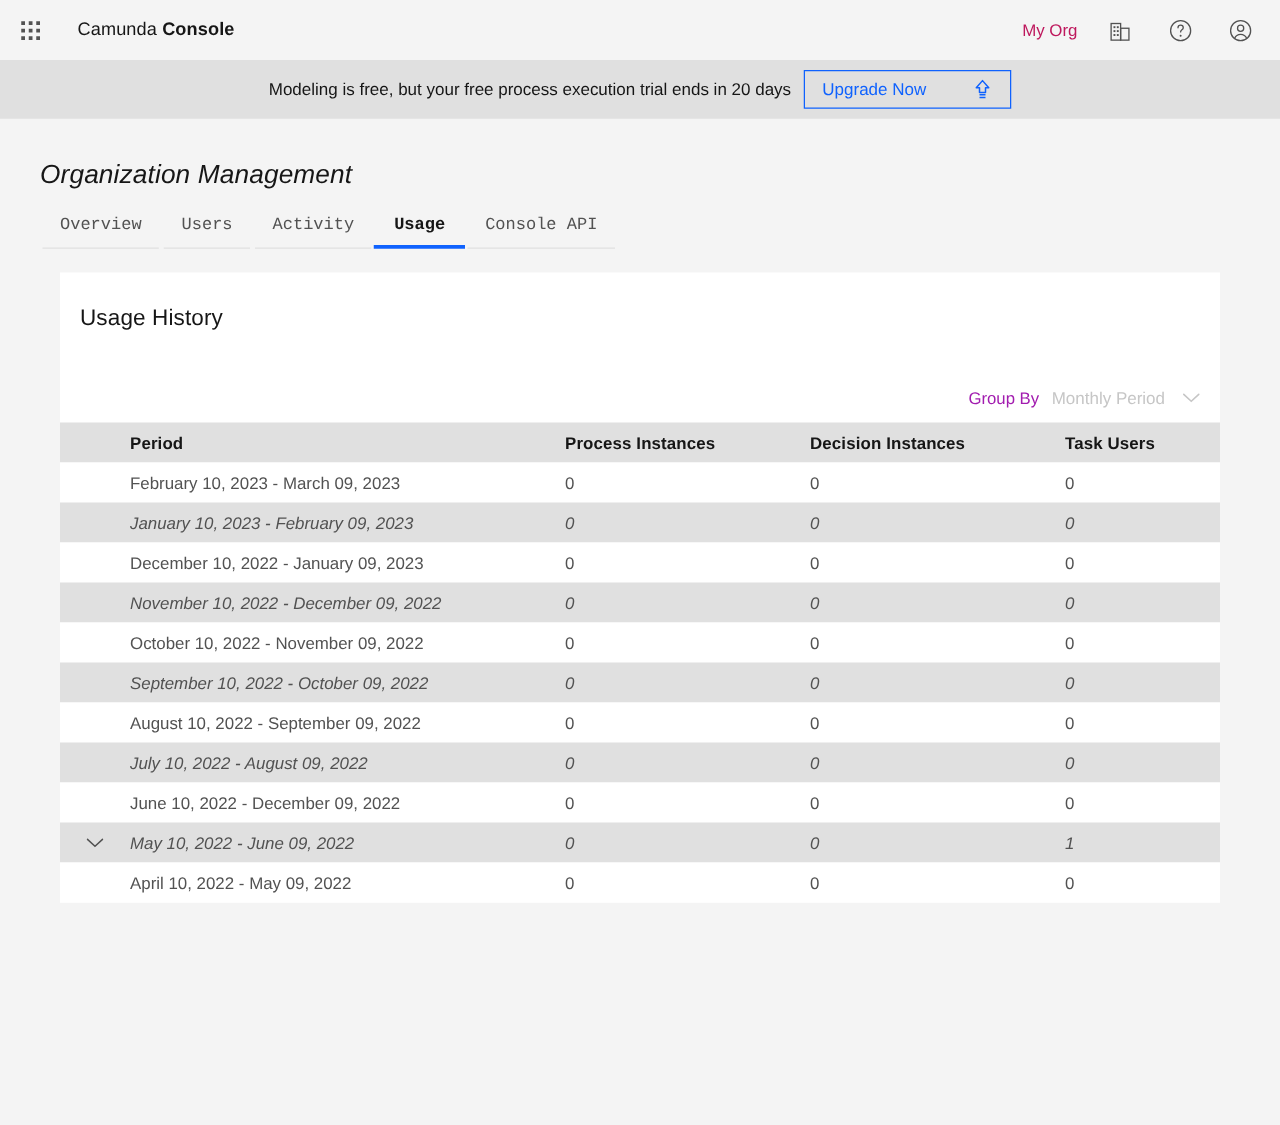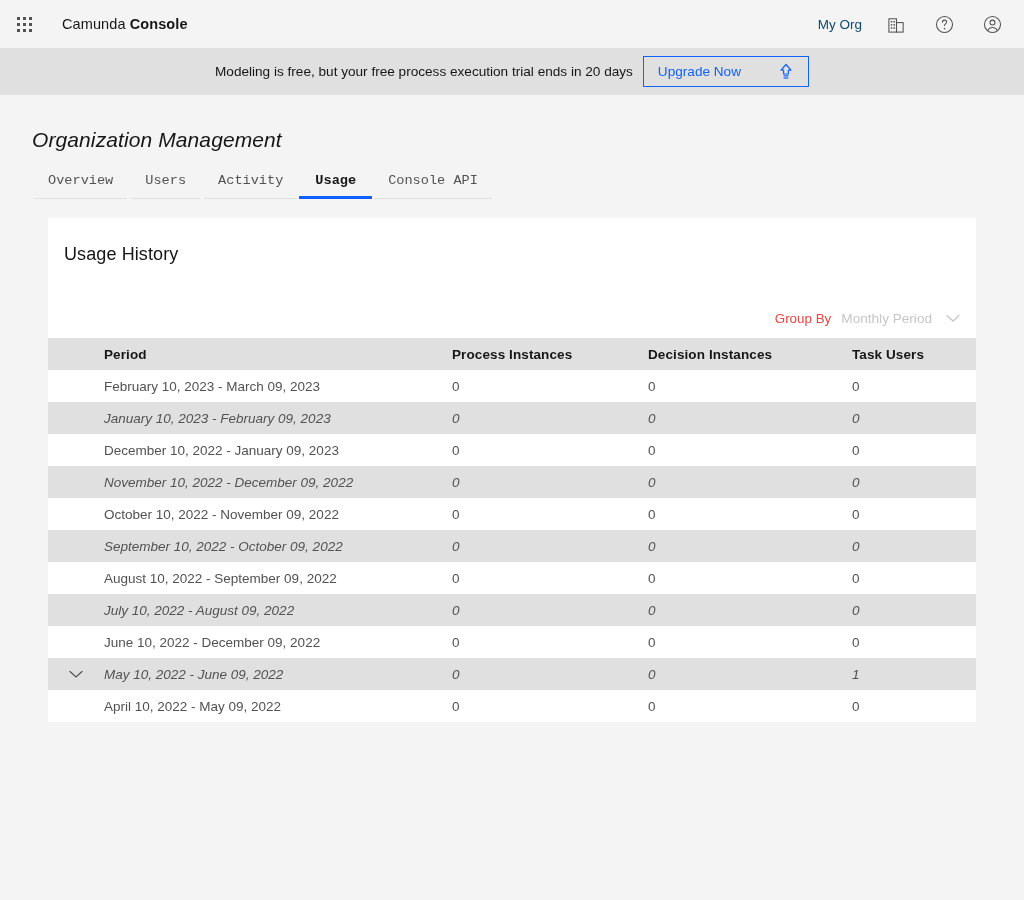--- a/index.html
+++ b/index.html
@@ -42,21 +42,21 @@
   }
   .brand b { font-weight: 700; text-align: center; }
   .appbar-right {
     margin-left: auto;
     display: flex;
     align-items: center;
     height: 48px;
   }
   .org-name {
     font-size: 13.5px;
-    color: #0c4a6e;
+    color: #be185d;
     padding: 0 10px;
     white-space: nowrap;
   }
   .icon-btn {
     width: 48px; height: 48px;
     display: flex; align-items: center; justify-content: center;
   }
 
   
   .banner {
@@ -143,21 +143,21 @@
   .toolbar {
     height: 73px;
     display: flex;
     align-items: flex-end;
     justify-content: flex-end;
     padding: 0 16px 12px 0;
     gap: 10px;
   }
   .groupby-label {
     font-size: 13.4px;
-    color: #ef4444;
+    color: #a21caf;
     white-space: nowrap;
   }
   .groupby-select {
     display: flex;
     align-items: center;
     gap: 14px;
     cursor: pointer;
   }
   .groupby-value {
     font-size: 13.6px;

